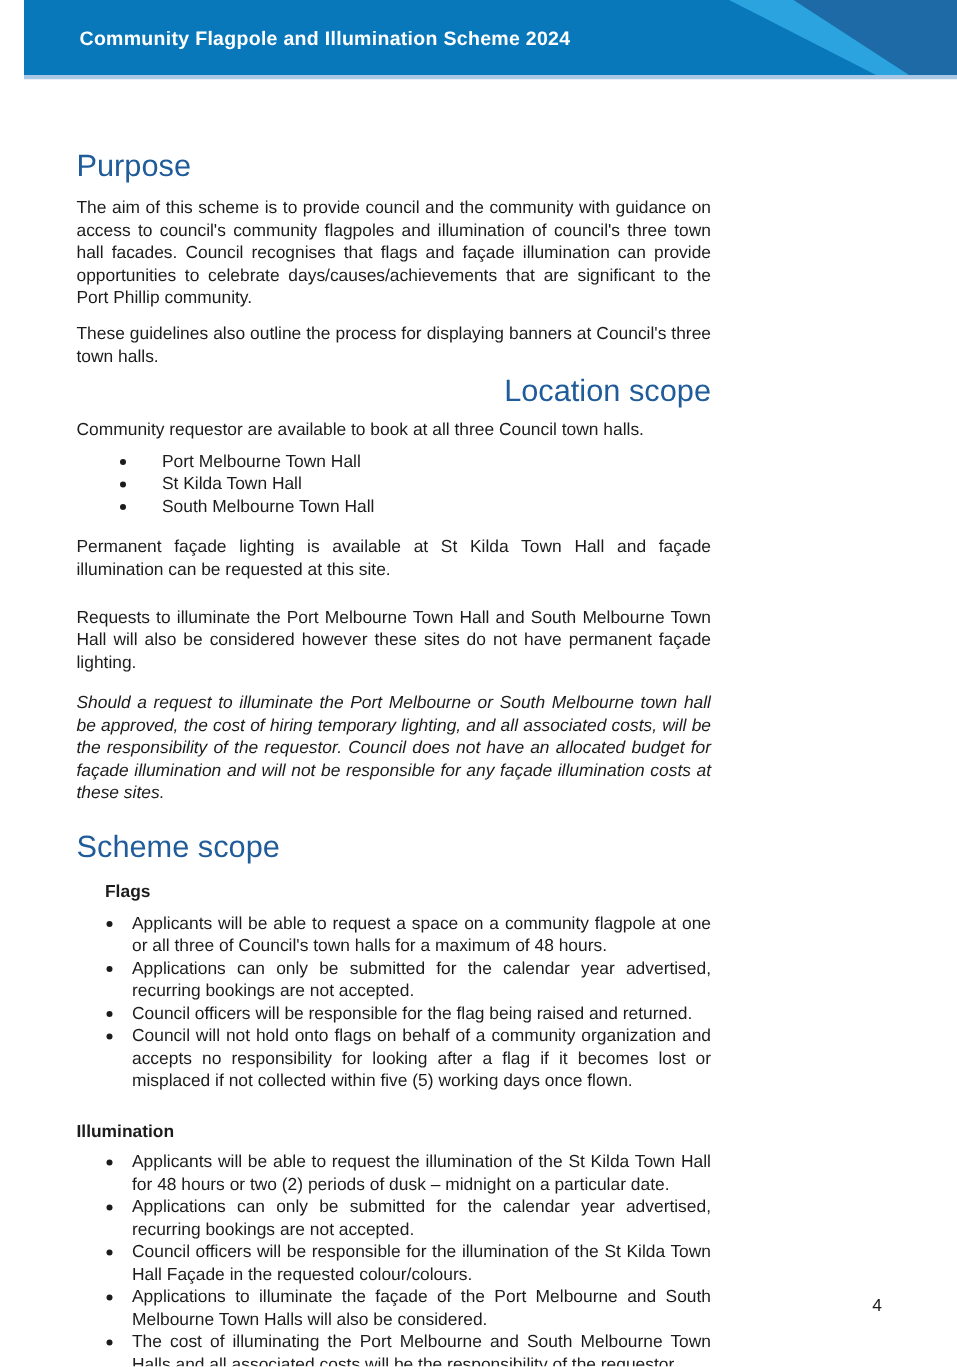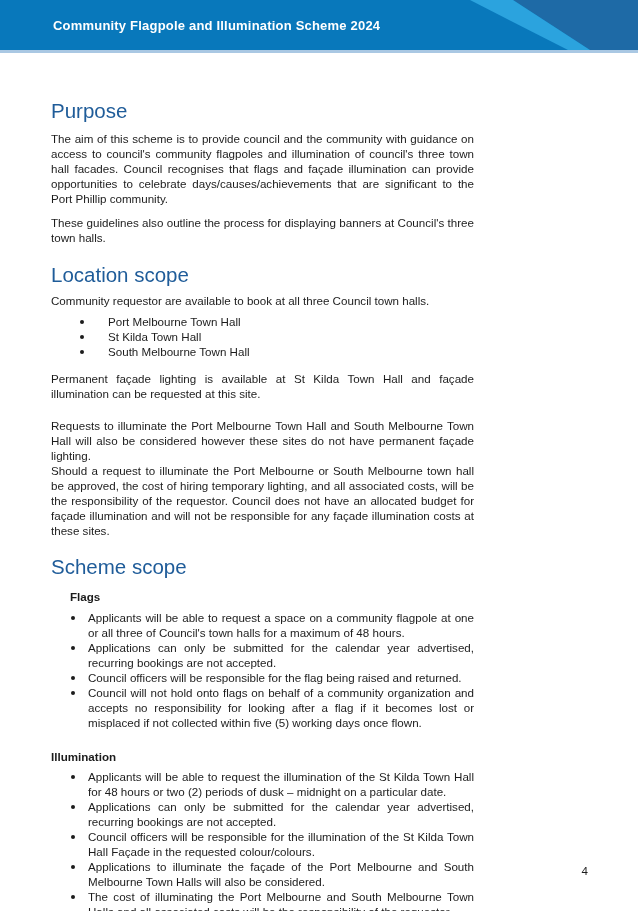--- a/index.html
+++ b/index.html
@@ -5,55 +5,55 @@
   html,body{margin:0;padding:0;background:#ffffff;}
   .page{
     position:relative;
     width:638px;height:911px;
     background:#ffffff;
     overflow:hidden;
     font-family:"Liberation Sans","DejaVu Sans",sans-serif;
     color:#1c1c1c;
   }
   
-  .band{position:absolute;top:0;left:0;width:562px;height:53px;}
+  .band{position:absolute;top:0;left:0;width:562px;height:53px;padding-left:16px;}
   .band svg{display:block;}
   .band-title{
     position:absolute;top:0;left:53px;height:50px;
     display:flex;align-items:center;
     color:#ffffff;font-size:13px;font-weight:bold;
     letter-spacing:0.2px;white-space:nowrap;
   }
   
   .content{
     position:absolute;top:53px;left:0;
     width:524px;box-sizing:border-box;
     padding:0 50px 0 51px;
   }
   h1.sec{
     margin:0;color:#1f5c99;font-weight:400;
     font-size:20.5px;line-height:24px;
   }
   #purpose-heading{margin-top:46px;}
-  #location-heading{margin-top:18px;}
+  #location-heading{margin-top:4px;text-align:right;}
   #scheme-heading{margin-top:17px;}
   p.body{
     margin:0;font-size:11.6px;line-height:15px;
     text-align:justify;
   }
   .subhead{
     margin:0;font-size:11.6px;line-height:15px;font-weight:bold;
   }
   
   #purpose-p1{margin-top:8px;}
   #purpose-p2{margin-top:9px;}
   #location-intro{margin-top:6px;}
   #location-p1{margin-top:12px;}
   #location-p2{margin-top:17px;}
-  #location-p3{margin-top:0;}
+  #location-p3{margin-top:12px;font-style:italic;}
   #flags-subhead{margin-top:10px;padding-left:19px;}
   #illumination-subhead{margin-top:19px;}
   
   ul.blist{list-style:none;margin:0;padding:0;}
   #location-list{margin-top:6px;}
   #flags-list{margin-top:6px;}
   #illumination-list{margin-top:5px;}
   ul.blist li{
     position:relative;
     font-size:11.6px;line-height:15px;

